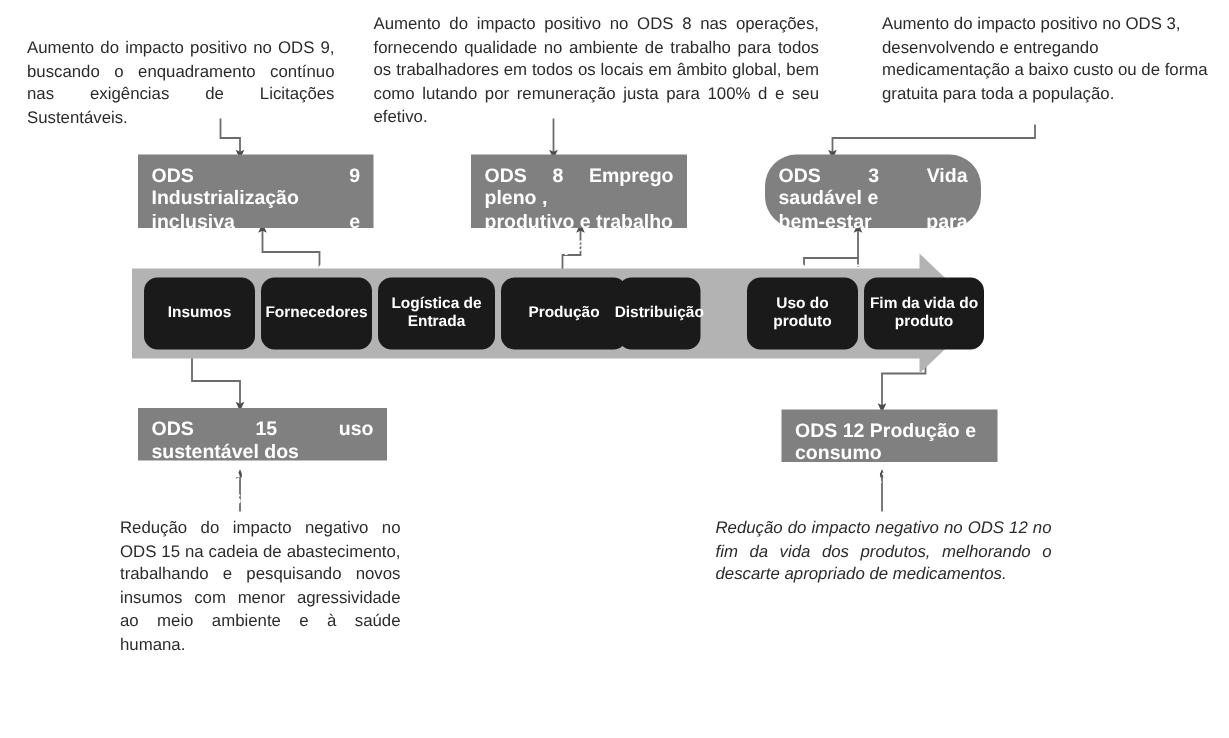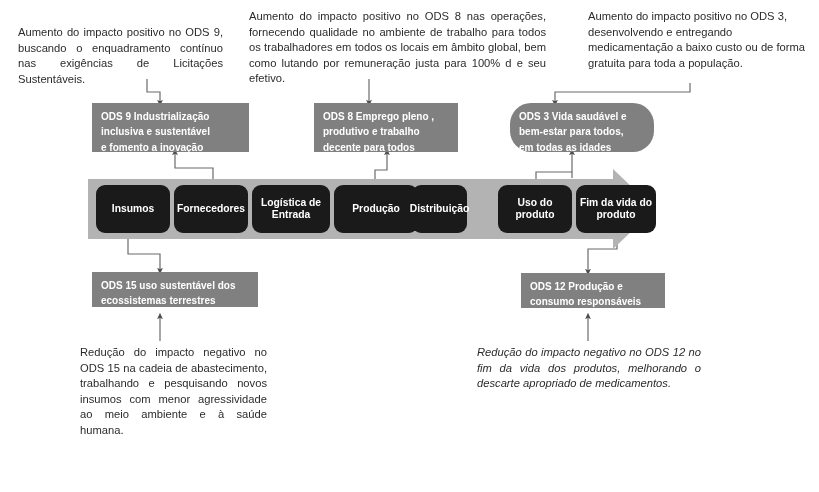--- a/index.html
+++ b/index.html
@@ -19,21 +19,21 @@
     text-align:justify;
     text-justify:inter-word;
   }
 
   
   .ods{
     position:absolute;
     background:#808080;
     color:#ffffff;
     font-weight:bold;
-    font-size:10px;
+    font-size:13px;
     line-height:15.4px;
     text-align:justify;
     text-justify:inter-word;
     box-sizing:border-box;
     padding:6px 9px 6px 9px;
   }
   .ods span{display:block;}
   
   .ods .lastline{text-align:left;}
 

